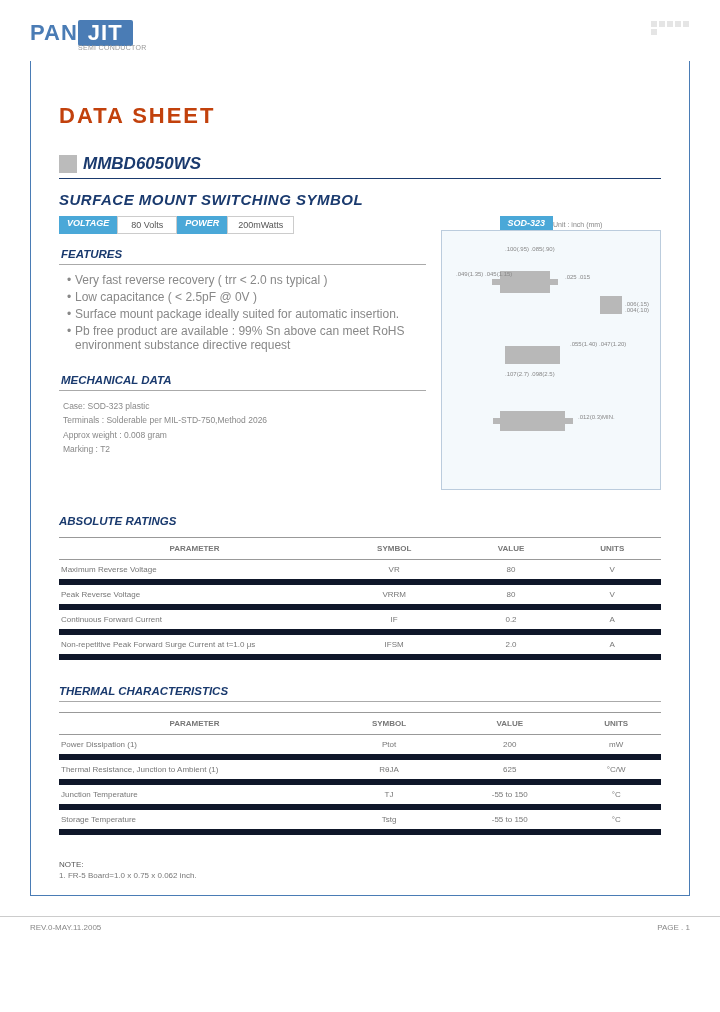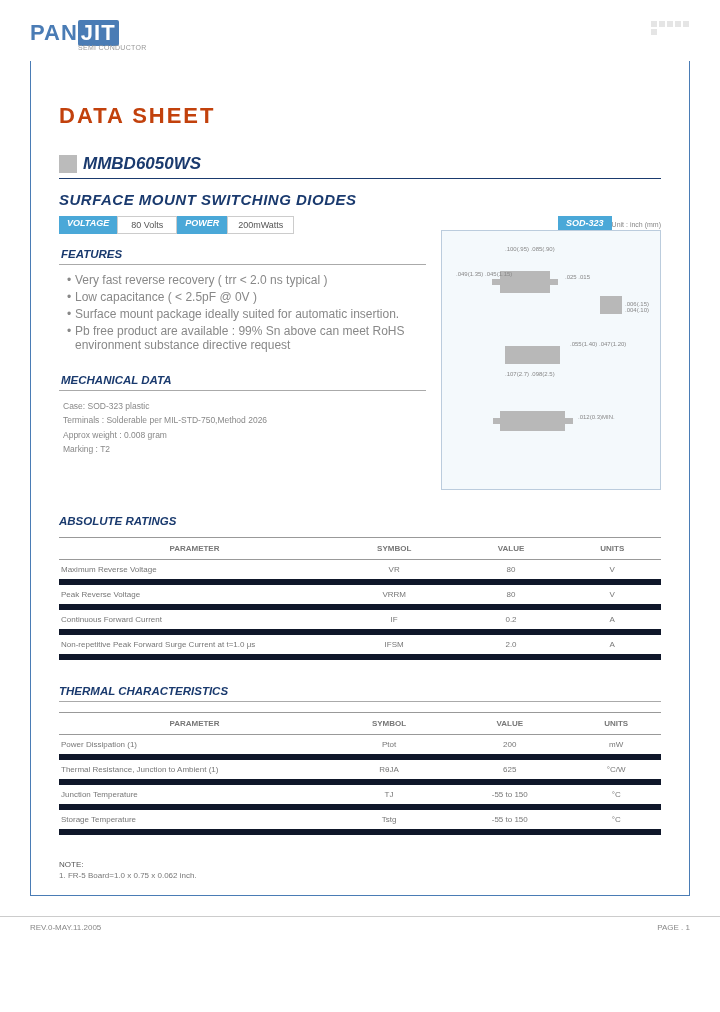--- a/index.html
+++ b/index.html
@@ -1,21 +1,21 @@
 <!DOCTYPE html>
 <html><head>
 <meta charset="utf-8">
 <style>
 * { box-sizing: border-box; margin: 0; padding: 0; }
 body { font-family: Arial, sans-serif; background: #fff; width: 720px; margin: 0 auto; color: #333; }
 .page { padding: 20px 30px; }
 .logo-row { display: flex; justify-content: space-between; align-items: flex-start; margin-bottom: 10px; }
 .logo { display: flex; align-items: baseline; }
 .logo-pan { color: #4a7cb5; font-weight: bold; font-size: 22px; letter-spacing: 1px; }
-.logo-jit { background: #4a7cb5; color: #fff; font-weight: bold; font-size: 22px; padding: 0 3px; border-radius: 2px; letter-spacing: 1px; }
+.logo-jit { background: #4a7cb5; color: #fff; font-weight: bold; font-size: 22px; padding: 0 10px; border-radius: 2px; letter-spacing: 1px; }
 .logo-sub { font-size: 7px; color: #999; margin-left: 48px; margin-top: -2px; letter-spacing: 0.3px; }
 .decor { display: flex; flex-wrap: wrap; width: 40px; opacity: 0.3; }
 .decor span { width: 6px; height: 6px; background: #aaa; margin: 1px; }
 .sheet-border { border: 1px solid #4a7cb5; border-top: none; position: relative; padding: 20px 28px 15px; }
 .title { font-size: 22px; font-weight: bold; letter-spacing: 2px; margin: 22px 0 25px; color: #c2410c; }
 .part-row { display: flex; align-items: center; border-bottom: 1px solid #1a3a6e; padding-bottom: 4px; margin-bottom: 12px; }
 .part-box { width: 18px; height: 18px; background: #bbb; margin-right: 6px; }
 .part-number { font-size: 17px; font-weight: bold; font-style: italic; color: #1a3a6e; }
 .subtitle { font-size: 15px; font-weight: bold; font-style: italic; color: #1a3a6e; margin-bottom: 8px; letter-spacing: 0.5px; }
 .spec-line { display: flex; gap: 0; margin-bottom: 10px; }
@@ -68,21 +68,21 @@
   </div>
 
   <div class="sheet-border">
     <div class="title">DATA SHEET</div>
 
     <div class="part-row">
       <div class="part-box"></div>
       <div class="part-number">MMBD6050WS</div>
     </div>
 
-    <div class="subtitle">SURFACE MOUNT SWITCHING DIODES</div>
+    <div class="subtitle">SURFACE MOUNT SWITCHING SYMBOL</div>
 
     <div class="two-col">
       <div class="left-col">
         <div class="spec-line">
           <span class="tag-blue">VOLTAGE</span>
           <span class="tag-val">80 Volts</span>
           <span class="tag-blue">POWER</span>
           <span class="tag-val">200mWatts</span>
         </div>
 
@@ -97,21 +97,21 @@
         <div class="section-head">MECHANICAL DATA</div>
         <div class="mech-data">
           <div>Case: SOD-323  plastic</div>
           <div>Terminals : Solderable per MIL-STD-750,Method 2026</div>
           <div>Approx weight : 0.008 gram</div>
           <div>Marking : T2</div>
         </div>
       </div>
 
       <div>
-        <div style="display:flex;justify-content:flex-end;align-items:center;">
+        <div style="display:flex;justify-content:center;align-items:center;">
           <span class="pkg-head">SOD-323</span>
           <span class="pkg-unit">Unit : inch (mm)</span>
         </div>
         <div class="right-col">
           <div class="pkg-diagram">
 
             <div class="pkg-shape" style="left:50px;top:25px;width:50px;height:22px;"></div>
             <div class="pkg-shape" style="left:42px;top:33px;width:10px;height:6px;"></div>
             <div class="pkg-shape" style="left:98px;top:33px;width:10px;height:6px;"></div>
             <div class="pkg-dim" style="left:55px;top:0;">.100(.95)

